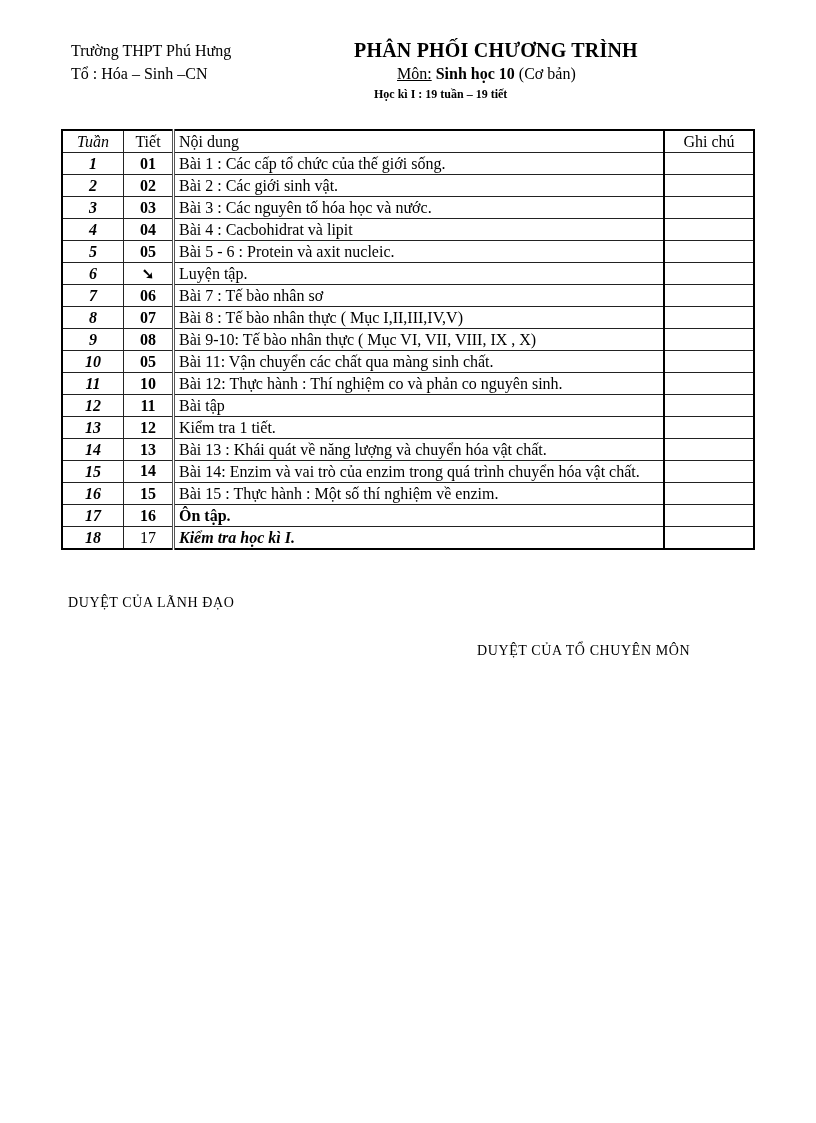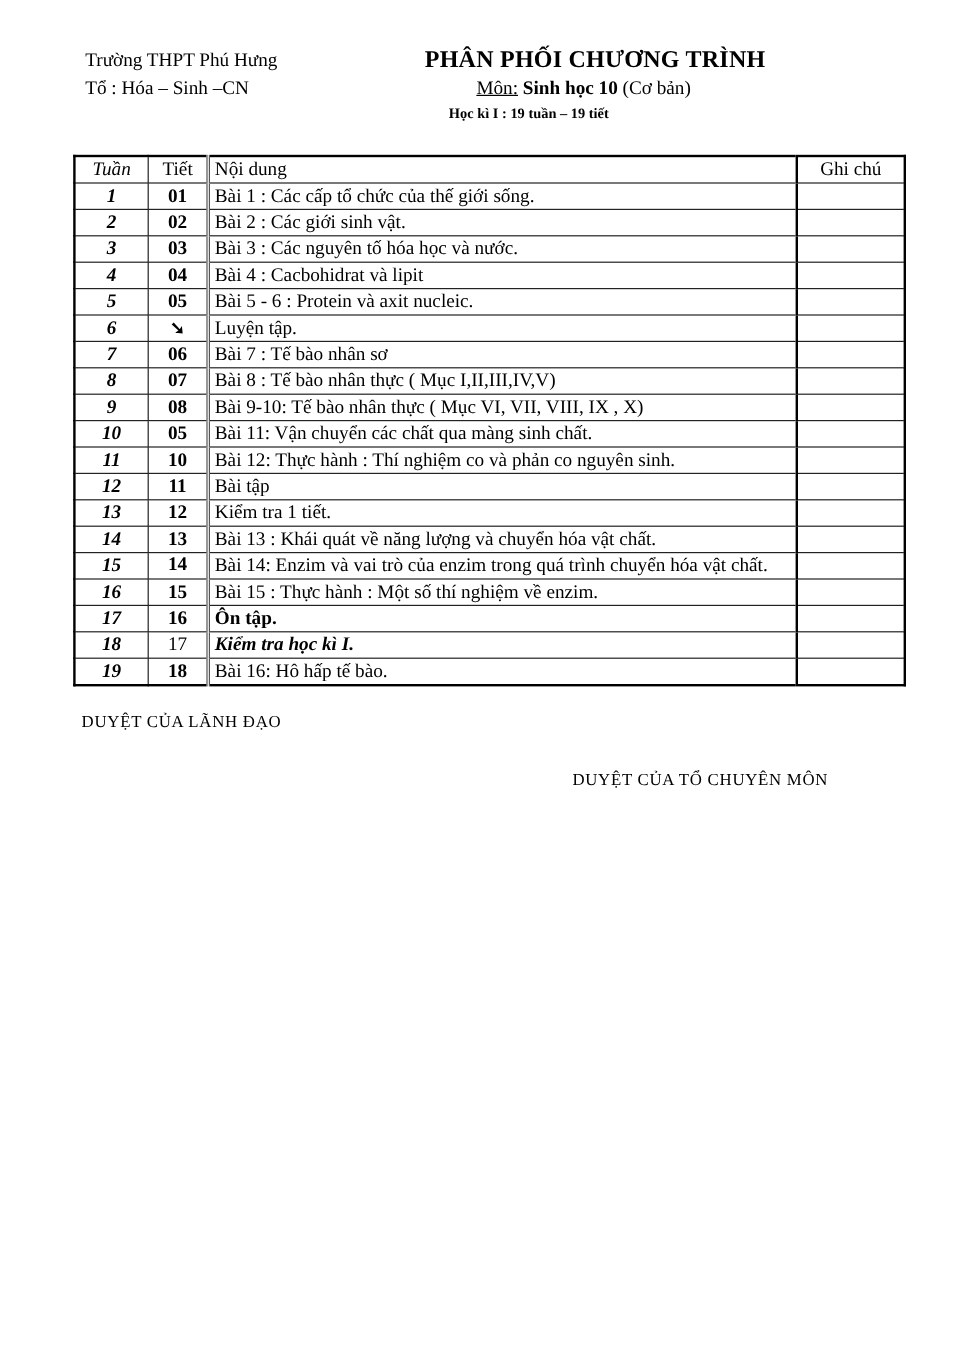--- a/index.html
+++ b/index.html
@@ -159,23 +159,17 @@
       <td class="c-period">16</td>
       <td class="c-content bold">Ôn tập.</td>
       <td class="c-note"></td>
     </tr>
     <tr>
       <td class="c-week">18</td>
       <td class="c-period normalweight">17</td>
       <td class="c-content bolditalic">Kiểm tra học kì I.</td>
       <td class="c-note"></td>
     </tr>
-    <tr>
-      <td class="c-week">19</td>
-      <td class="c-period">18</td>
-      <td class="c-content">Bài 16: Hô hấp tế bào.</td>
-      <td class="c-note"></td>
-    </tr>
   </tbody>
 </table>
 
 <div class="abs sig-left">DUYỆT  CỦA LÃNH ĐẠO</div>
 <div class="abs sig-right">DUYỆT  CỦA TỔ CHUYÊN MÔN</div>
 
 </body></html>

